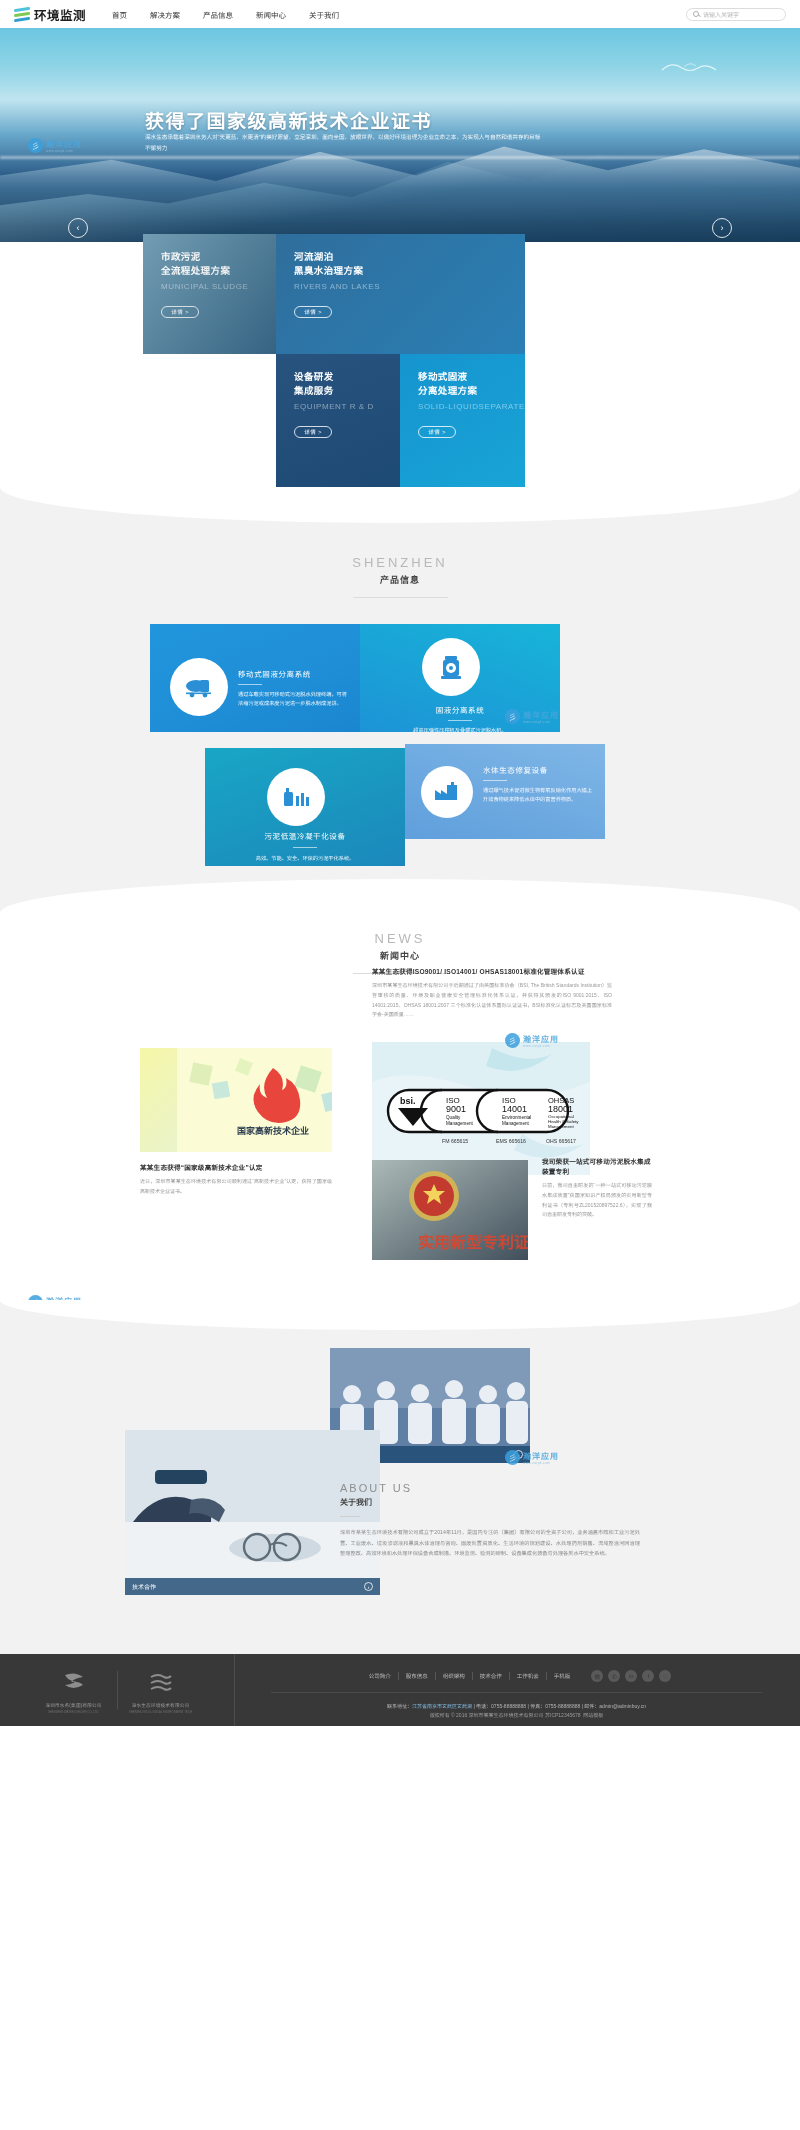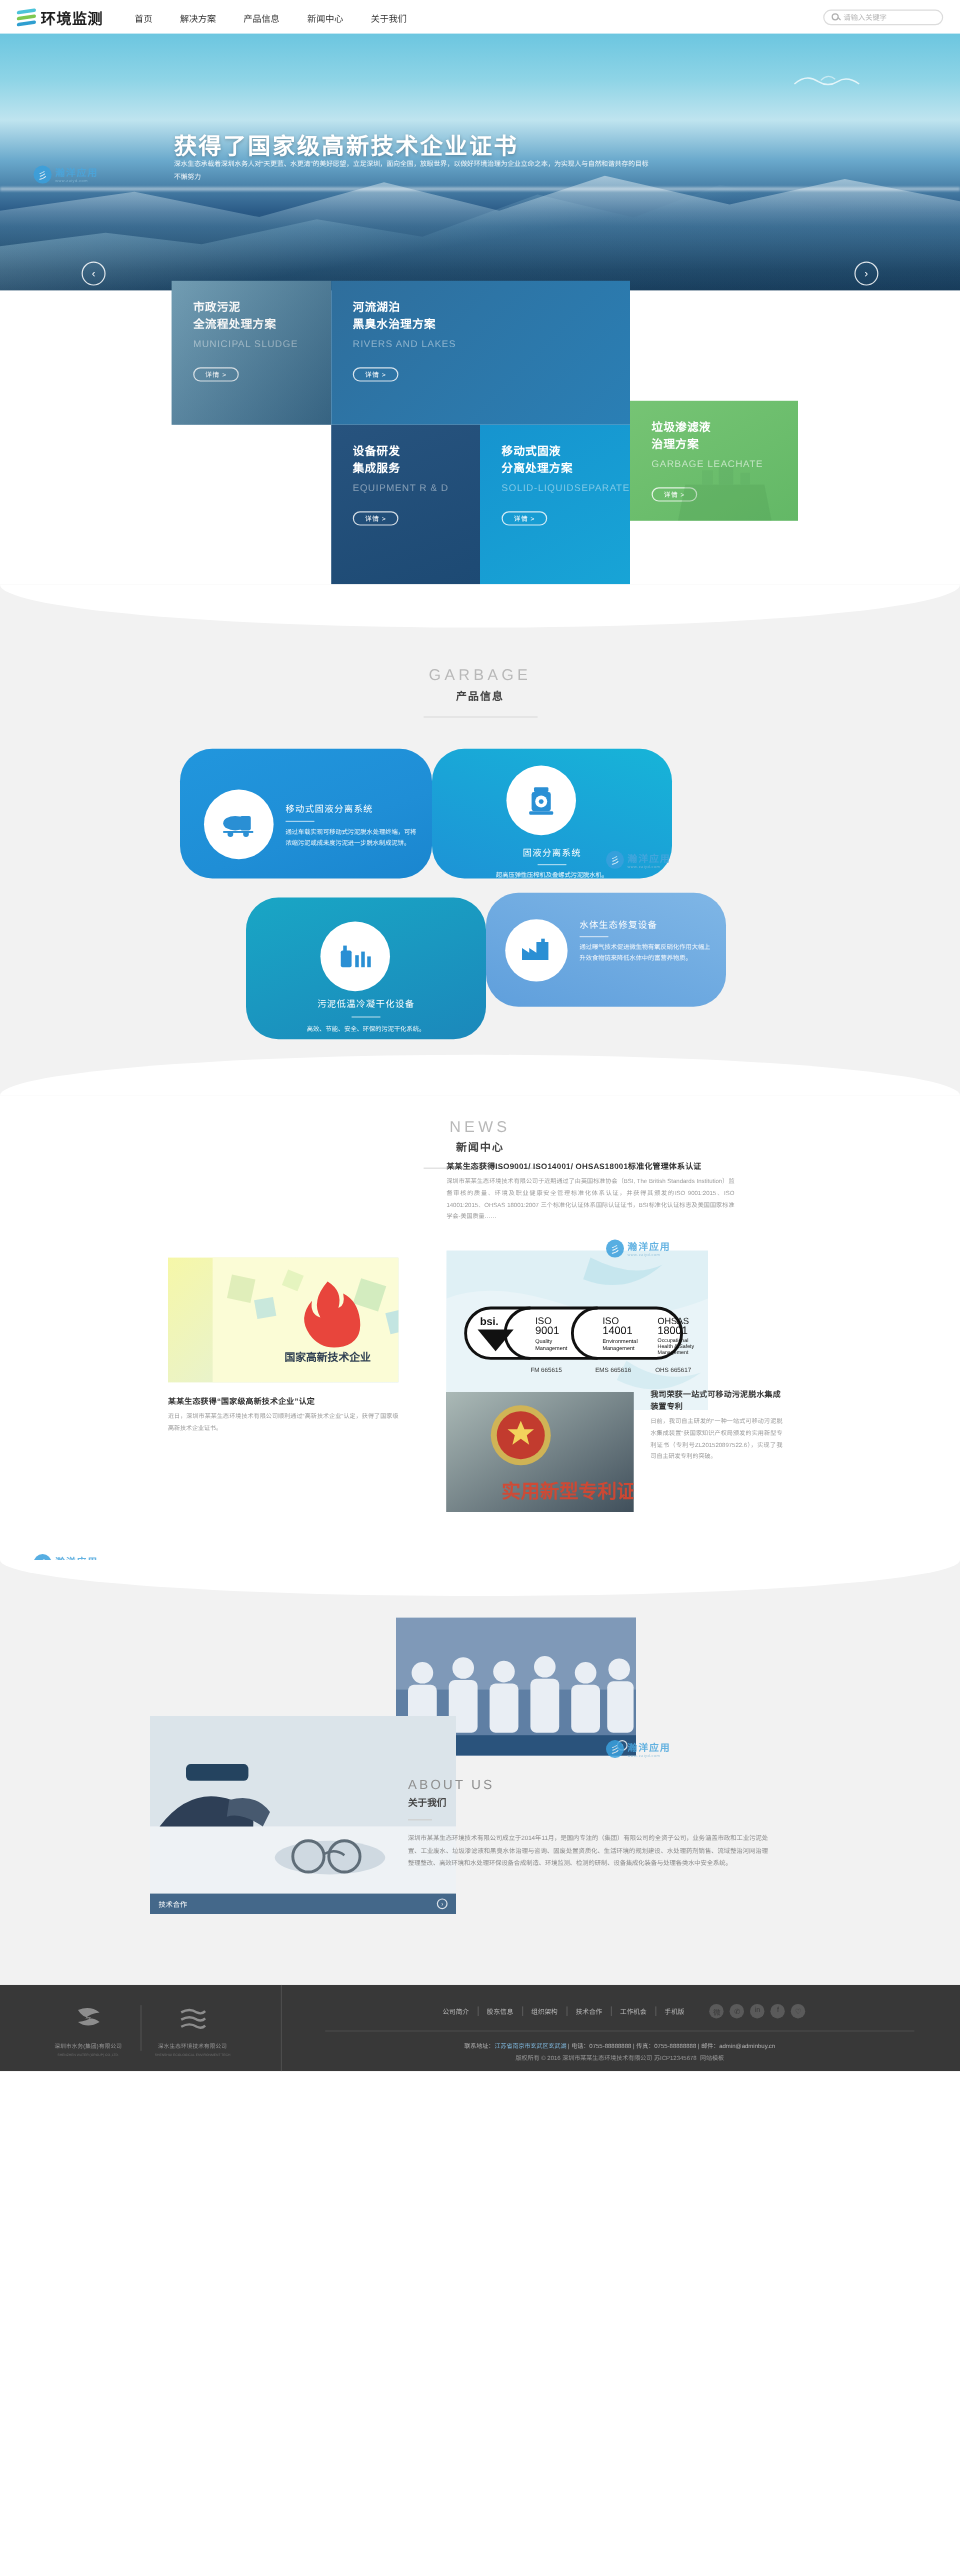--- a/index.html
+++ b/index.html
@@ -72,21 +72,21 @@
   .sec-head { text-align:center; padding-top:32px; }
   .sec-head .en { font-size:13px; color:#b8b8b8; letter-spacing:3px; }
   .sec-head .cn { font-size:9px; color:#444; font-weight:bold; margin-top:3px; letter-spacing:1px; }
   .sec-head .rule { width:95px; height:1px; background:#dcdcdc; margin:11px auto 0; }
 
   .wave-top { height:36px; background:#f2f2f2; border-radius:0 0 50% 50%/0 0 100% 100%; }
   .band-grey { background:#f2f2f2; }
 
   
   .products { position:relative; width:500px; margin:26px auto 0; height:225px; }
-  .pcard { position:absolute; overflow:hidden; color:#fff;border-radius:27px; }
+  .pcard { position:absolute; overflow:hidden; color:#fff; }
   .pcard .circle { position:absolute; background:#fff; border-radius:50%; display:flex; align-items:center; justify-content:center; }
   .pcard .ptitle { font-size:7.5px; letter-spacing:.6px; }
   .pcard .pline { width:24px; height:1px; background:rgba(255,255,255,.6); margin:5px 0; }
   .pcard .pdesc { font-size:5.2px; line-height:1.75; color:rgba(255,255,255,.92); }
   .p1 { left:0;   top:0;   width:210px; height:108px; background:linear-gradient(160deg,#2196dd,#1f8ed6 60%,#1a86cf); }
   .p2 { left:210px; top:0; width:200px; height:108px; background:linear-gradient(200deg,#17b4d8,#1d93d6); }
   .p3 { left:55px;  top:108px; width:200px; height:118px; background:linear-gradient(160deg,#19a6c5,#1b88bb);margin-top:16px; }
   .p4 { left:255px; top:120px; width:200px; height:95px;  background:linear-gradient(200deg,#7fb6e6,#5f9fdc); }
 
   
@@ -214,47 +214,34 @@
     </div>
 
     <div class="sol sol-4">
       <h3>
         <span>移动式固液</span><br><span>分离处理方案</span>
       </h3>
       <div class="en">SOLID-LIQUIDSEPARATE</div>
       <div class="more">详情 &gt;</div>
     </div>
 
-    <div class="sol sol-5">
-      <svg class="sol-bg" viewBox="0 0 140 100" preserveAspectRatio="none">
-        <path d="M40 100 L46 70 L112 70 L118 100 Z" fill="#4f9b55"></path>
-        <rect x="60" y="58" width="9" height="12" fill="#5ca862"></rect>
-        <rect x="74" y="55" width="12" height="15" fill="#57a25e"></rect>
-        <rect x="92" y="60" width="8" height="10" fill="#5ca862"></rect>
-      </svg>
-      <h3>
-        <span>垃圾渗滤液</span><br><span>治理方案</span>
-      </h3>
-      <div class="en">GARBAGE LEACHATE</div>
-      <div class="more">详情 &gt;</div>
-    </div>
 
     <div class="wm" style="left:505px; top:285px;">
       <span class="bx">彡</span>
       <span class="tx">
         <span>瀚洋应用</span><small>www.zaiyd.com</small>
       </span>
     </div>
   </div>
 
   <div class="band-grey" style="position:relative;">
     <div class="wave-top" style="background:#fff;"></div>
 
     <div class="sec-head">
-      <div class="en">GARBAGE</div>
+      <div class="en">SHENZHEN</div>
       <div class="cn">产品信息</div>
       <div class="rule"></div>
     </div>
 
     <div class="products">
 
       <div class="pcard p1">
         <div class="circle" style="left:20px; top:34px; width:58px; height:58px;">
           <svg width="30" height="22" viewBox="0 0 30 22">
               <ellipse cx="12" cy="10" rx="10" ry="6" fill="#2a8fd4"></ellipse>

